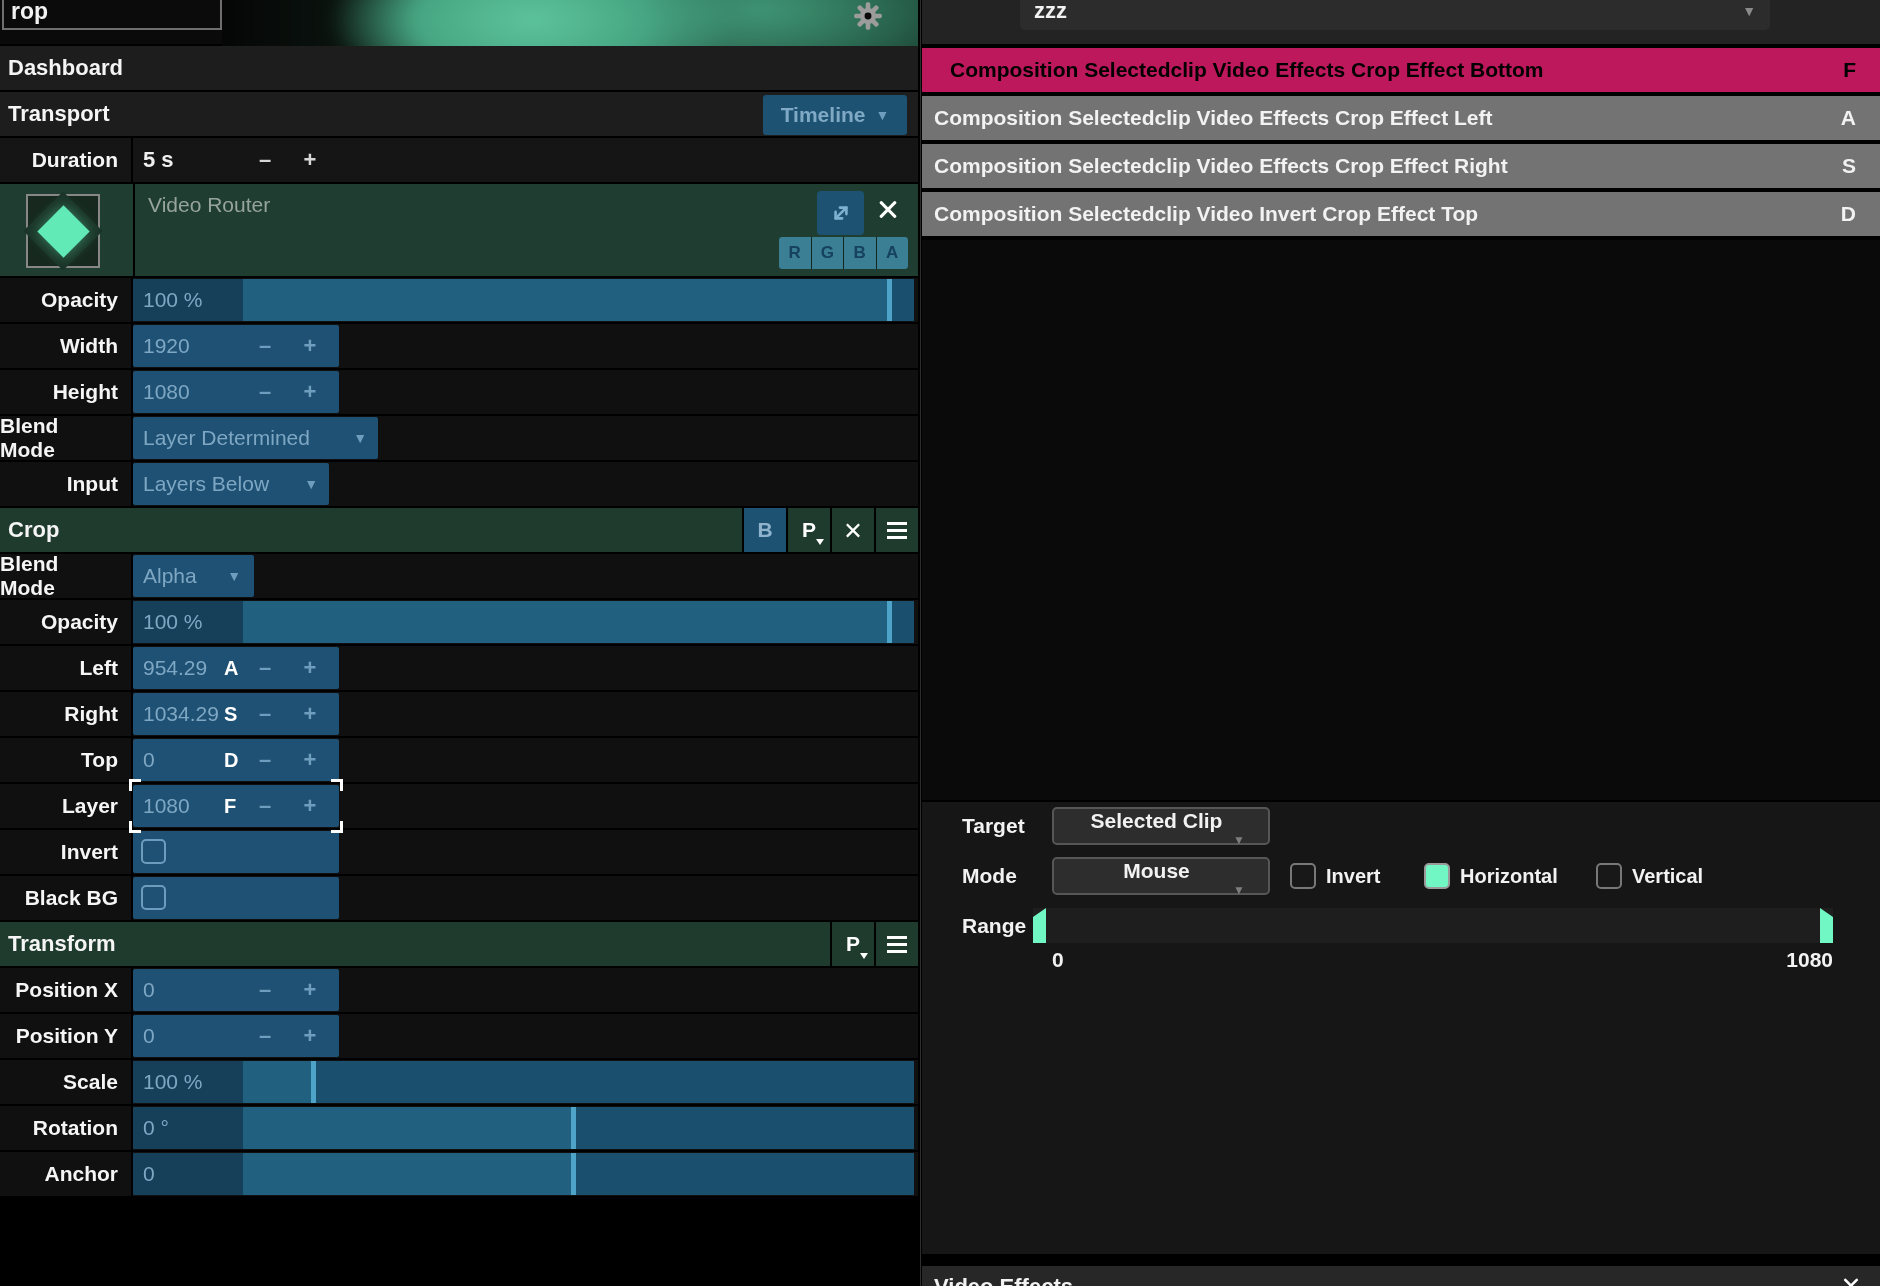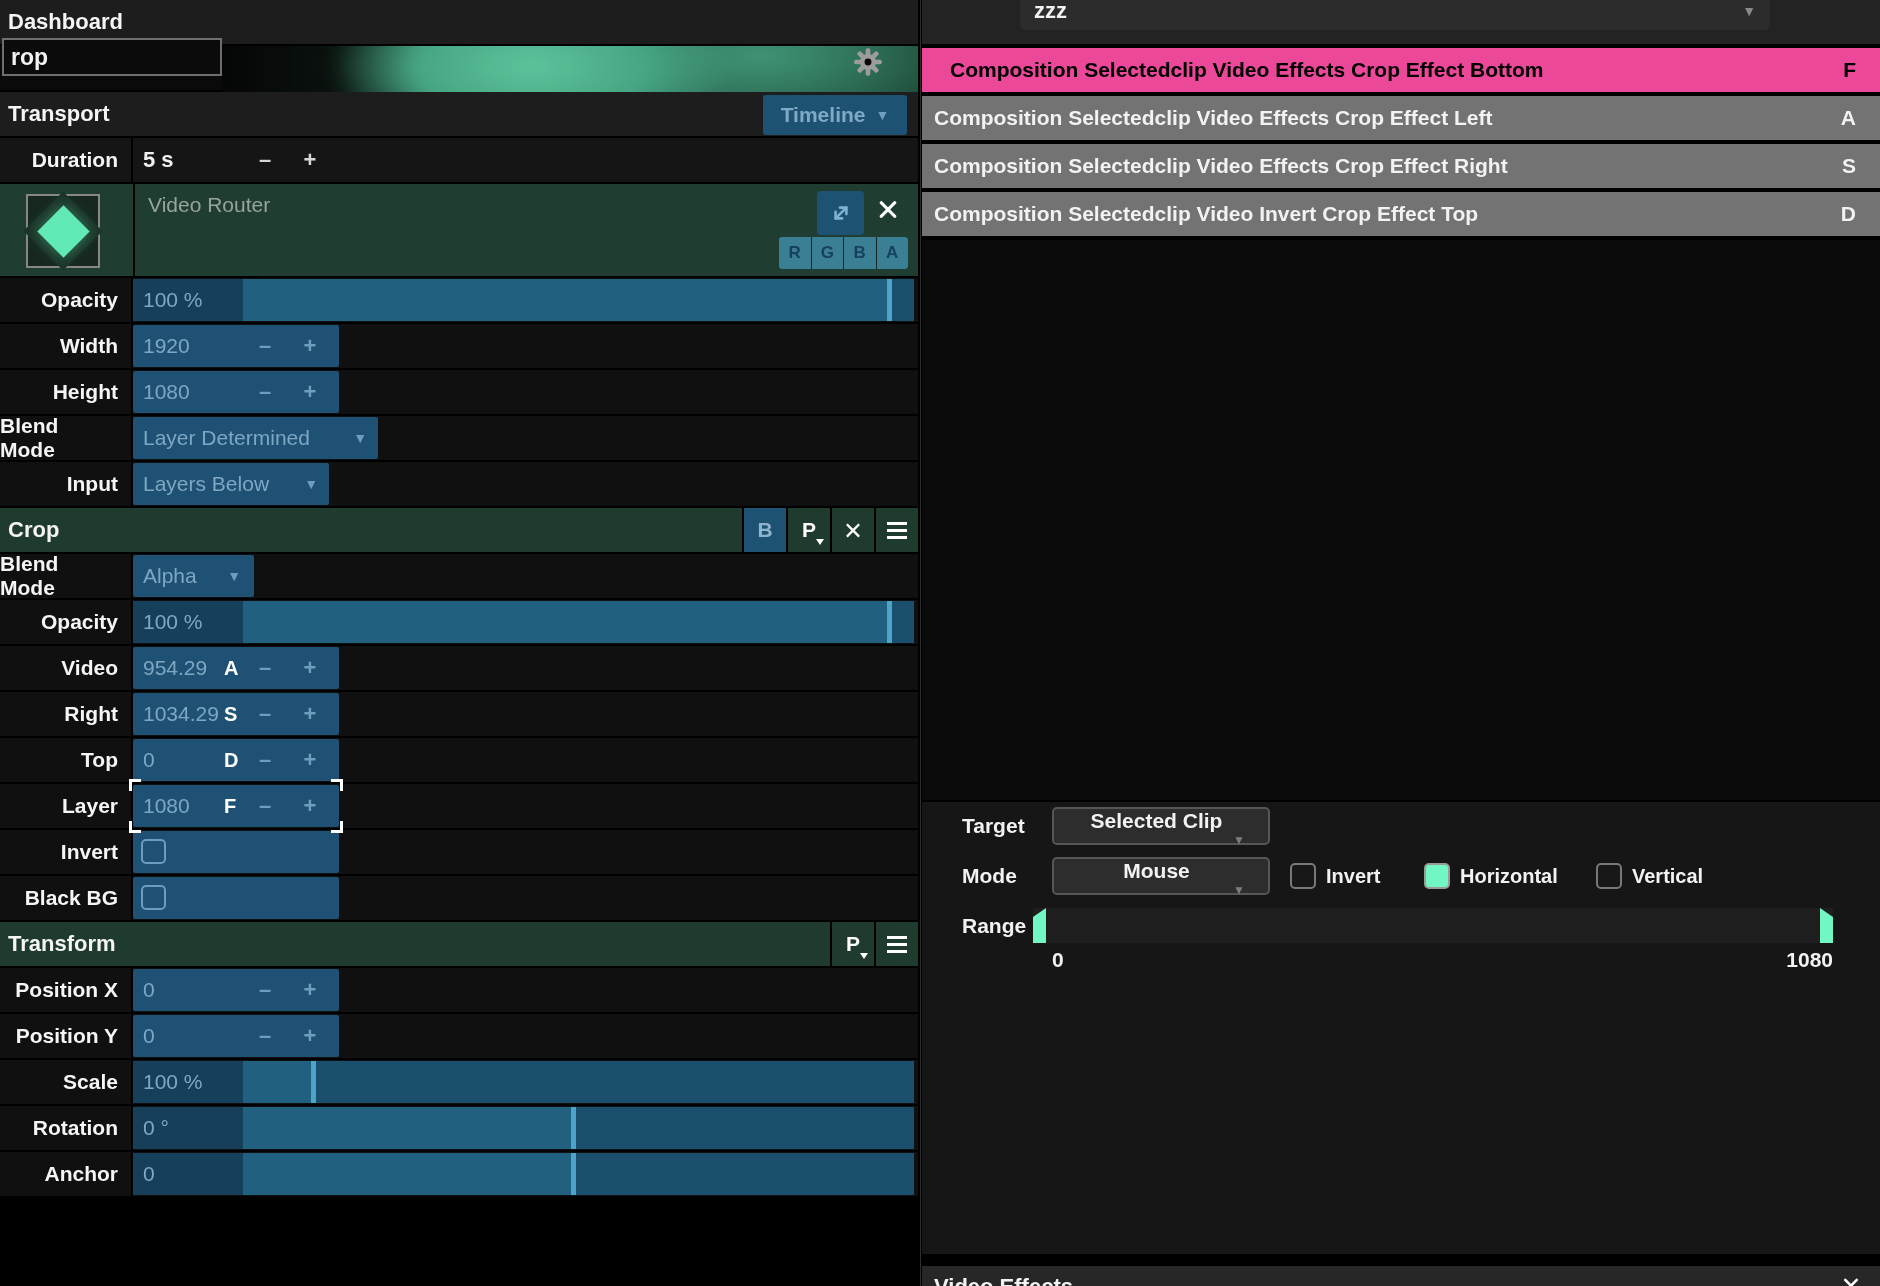--- a/index.html
+++ b/index.html
@@ -126,21 +126,21 @@
     border-bottom:2px solid #000; }
   .zzz-dd { position:absolute; left:98px; top:-8px; width:750px; height:38px; background:#2c2c2c;
     border-radius:5px; display:flex; align-items:center; padding:0 14px; color:#f2f2f2;
     font-size:22px; font-weight:bold; }
   .zzz-dd .caret { margin-left:auto; color:#8a8a8a; font-size:14px; font-weight:normal; }
 
   .srow { position:absolute; left:0; width:958px; height:46px; background:#737373;
     border-bottom:2px solid #000; display:flex; align-items:center; padding:0 24px 0 12px;
     color:#f2f2f2; font-size:21px; font-weight:bold; }
   .srow .skey { margin-left:auto; }
-  .srow.selected { background:#ec4899; color:#000;padding-left:28px; }
+  .srow.selected { background:#be185d; color:#000;padding-left:28px; }
   .r0{top:48px} .r1{top:96px} .r2{top:144px} .r3{top:192px}
   .rfiller { position:absolute; left:0; top:240px; width:958px; height:560px; background:#0a0a0a; }
 
   .map-panel { position:absolute; left:0; top:802px; width:958px; height:452px; background:#161616; }
   .mrow { position:absolute; left:0; width:958px; height:40px; }
   .mlabel { position:absolute; left:40px; top:0; height:100%; display:flex; align-items:center;
     color:#f2f2f2; font-size:21px; font-weight:bold; }
   .mdd { position:absolute; left:130px; top:1px; width:218px; height:38px; background:#2d2d2d;
     border:2px solid #565656; border-radius:5px; display:flex; align-items:center;
     padding:0 23px 0 14px; color:#f2f2f2; font-size:21px; font-weight:bold;flex-direction:column; }
@@ -167,44 +167,44 @@
     font-weight:bold; }
   .fx-bar .x-icon { margin-left:auto; transform:scale(.85) translateY(-2px); }
 </style>
 </head>
 <body>
 
 <div id="stage">
 
   <div class="left-panel">
 
-    <div class="row hdr2">
-      <span>Dashboard</span>
-    </div>
-
     <div class="row topbar">
       <div class="preview">
           <div class="preview-grad"></div>
         </div>
       <div class="searchbox">
         <span>rop</span>
       </div>
       <svg class="gear" width="30" height="30" viewBox="0 0 26 26">
         <g fill="#9c9c9c">
           <rect x="11" y="1" width="4" height="24" rx="1.5"></rect>
           <rect x="11" y="1" width="4" height="24" rx="1.5" transform="rotate(45 13 13)"></rect>
           <rect x="11" y="1" width="4" height="24" rx="1.5" transform="rotate(90 13 13)"></rect>
           <rect x="11" y="1" width="4" height="24" rx="1.5" transform="rotate(135 13 13)"></rect>
           <circle cx="13" cy="13" r="7"></circle>
         </g>
         <circle cx="13" cy="13" r="3" fill="#0a0a0a"></circle>
       </svg>
     </div>
 
     <div class="row hdr2">
+      <span>Dashboard</span>
+    </div>
+
+    <div class="row hdr2">
       <span>Transport</span>
       <div class="dd-timeline">
         <span>Timeline</span>
         <span class="caret">▼</span>
       </div>
     </div>
 
     <div class="prow duration-row">
       <div class="plabel">Duration</div>
       <div class="pcontent">
@@ -324,21 +324,21 @@
         <div class="slider">
           <div class="cap"></div>
             <div class="fill f-op"></div>
             <div class="handle h-op"></div>
           <span class="stext">100 %</span>
         </div>
       </div>
     </div>
 
     <div class="prow">
-      <div class="plabel">Video</div>
+      <div class="plabel">Left</div>
       <div class="pcontent">
         <div class="vbox">
           <span class="vtext">954.29</span>
           <span class="vkey">A</span>
           <span class="minus">–</span>
           <span class="plus">+</span>
         </div>
       </div>
     </div>
 

